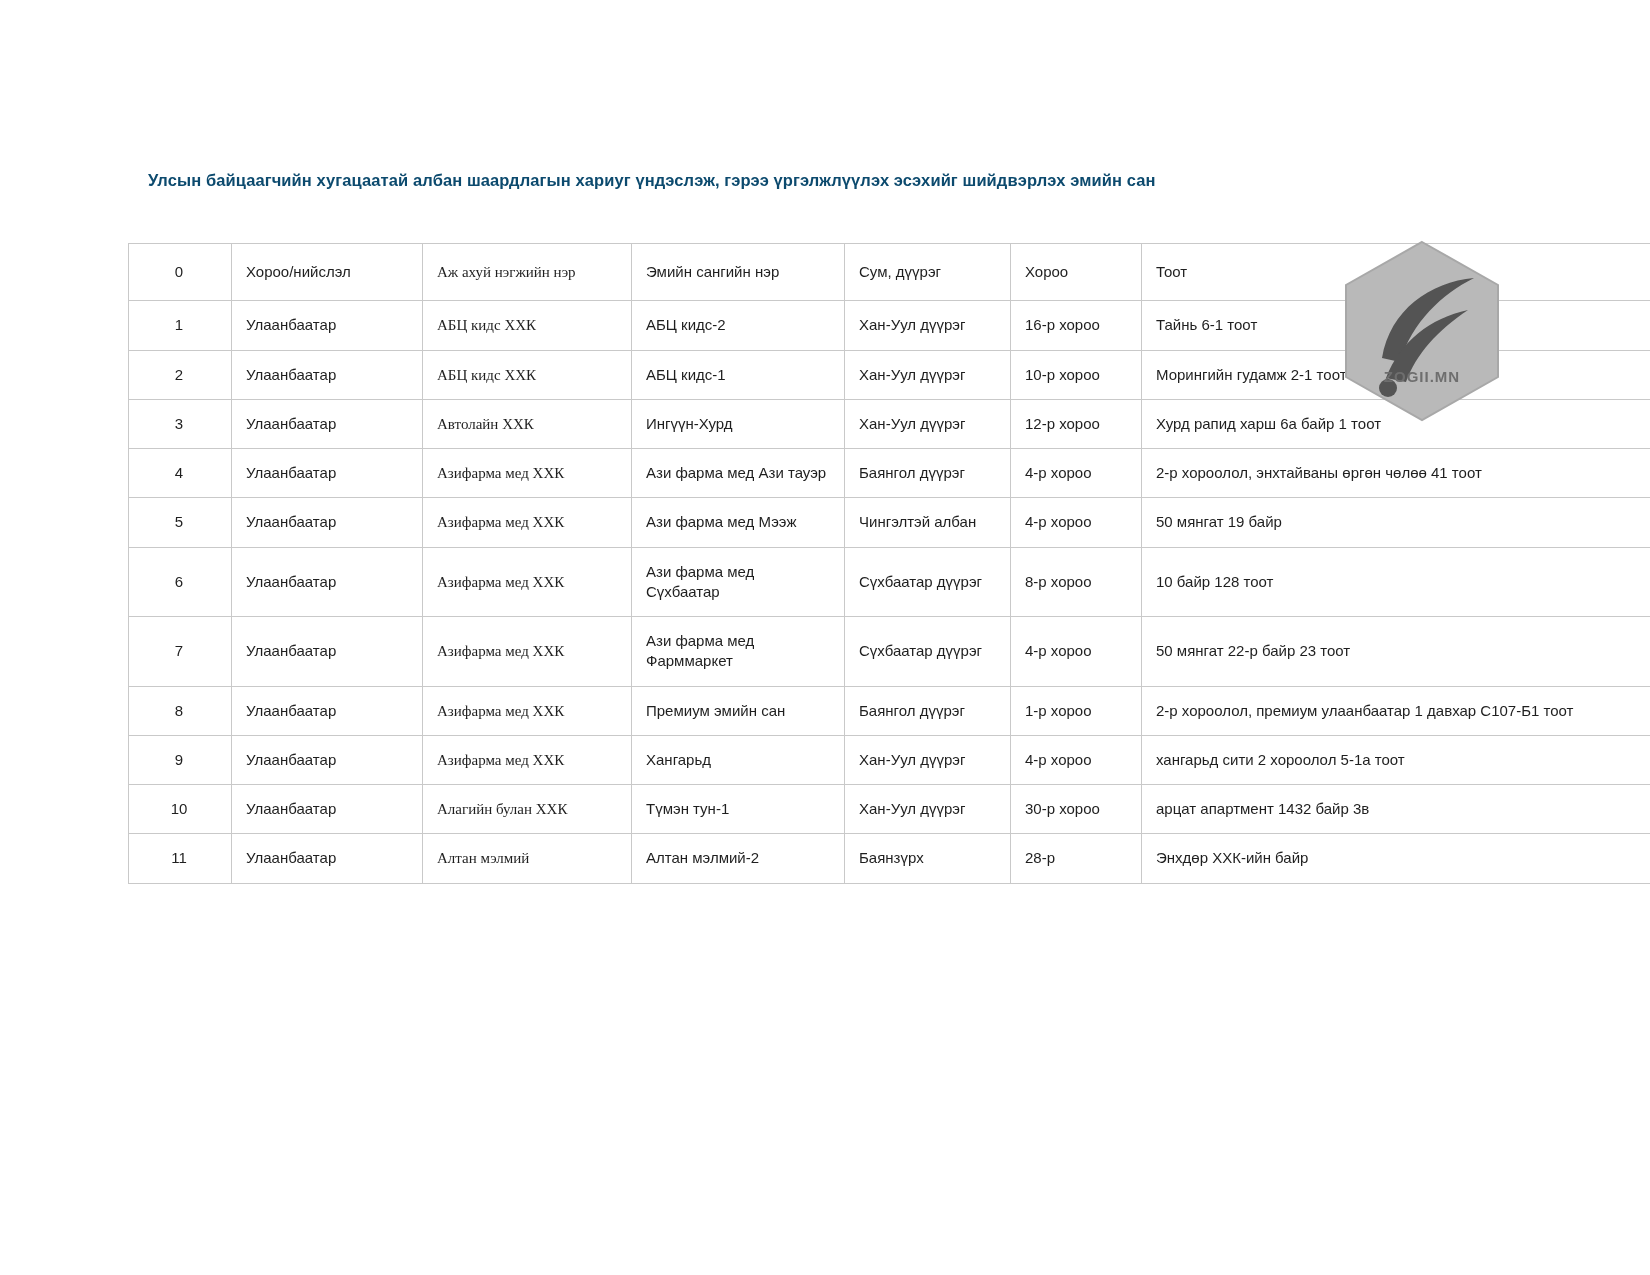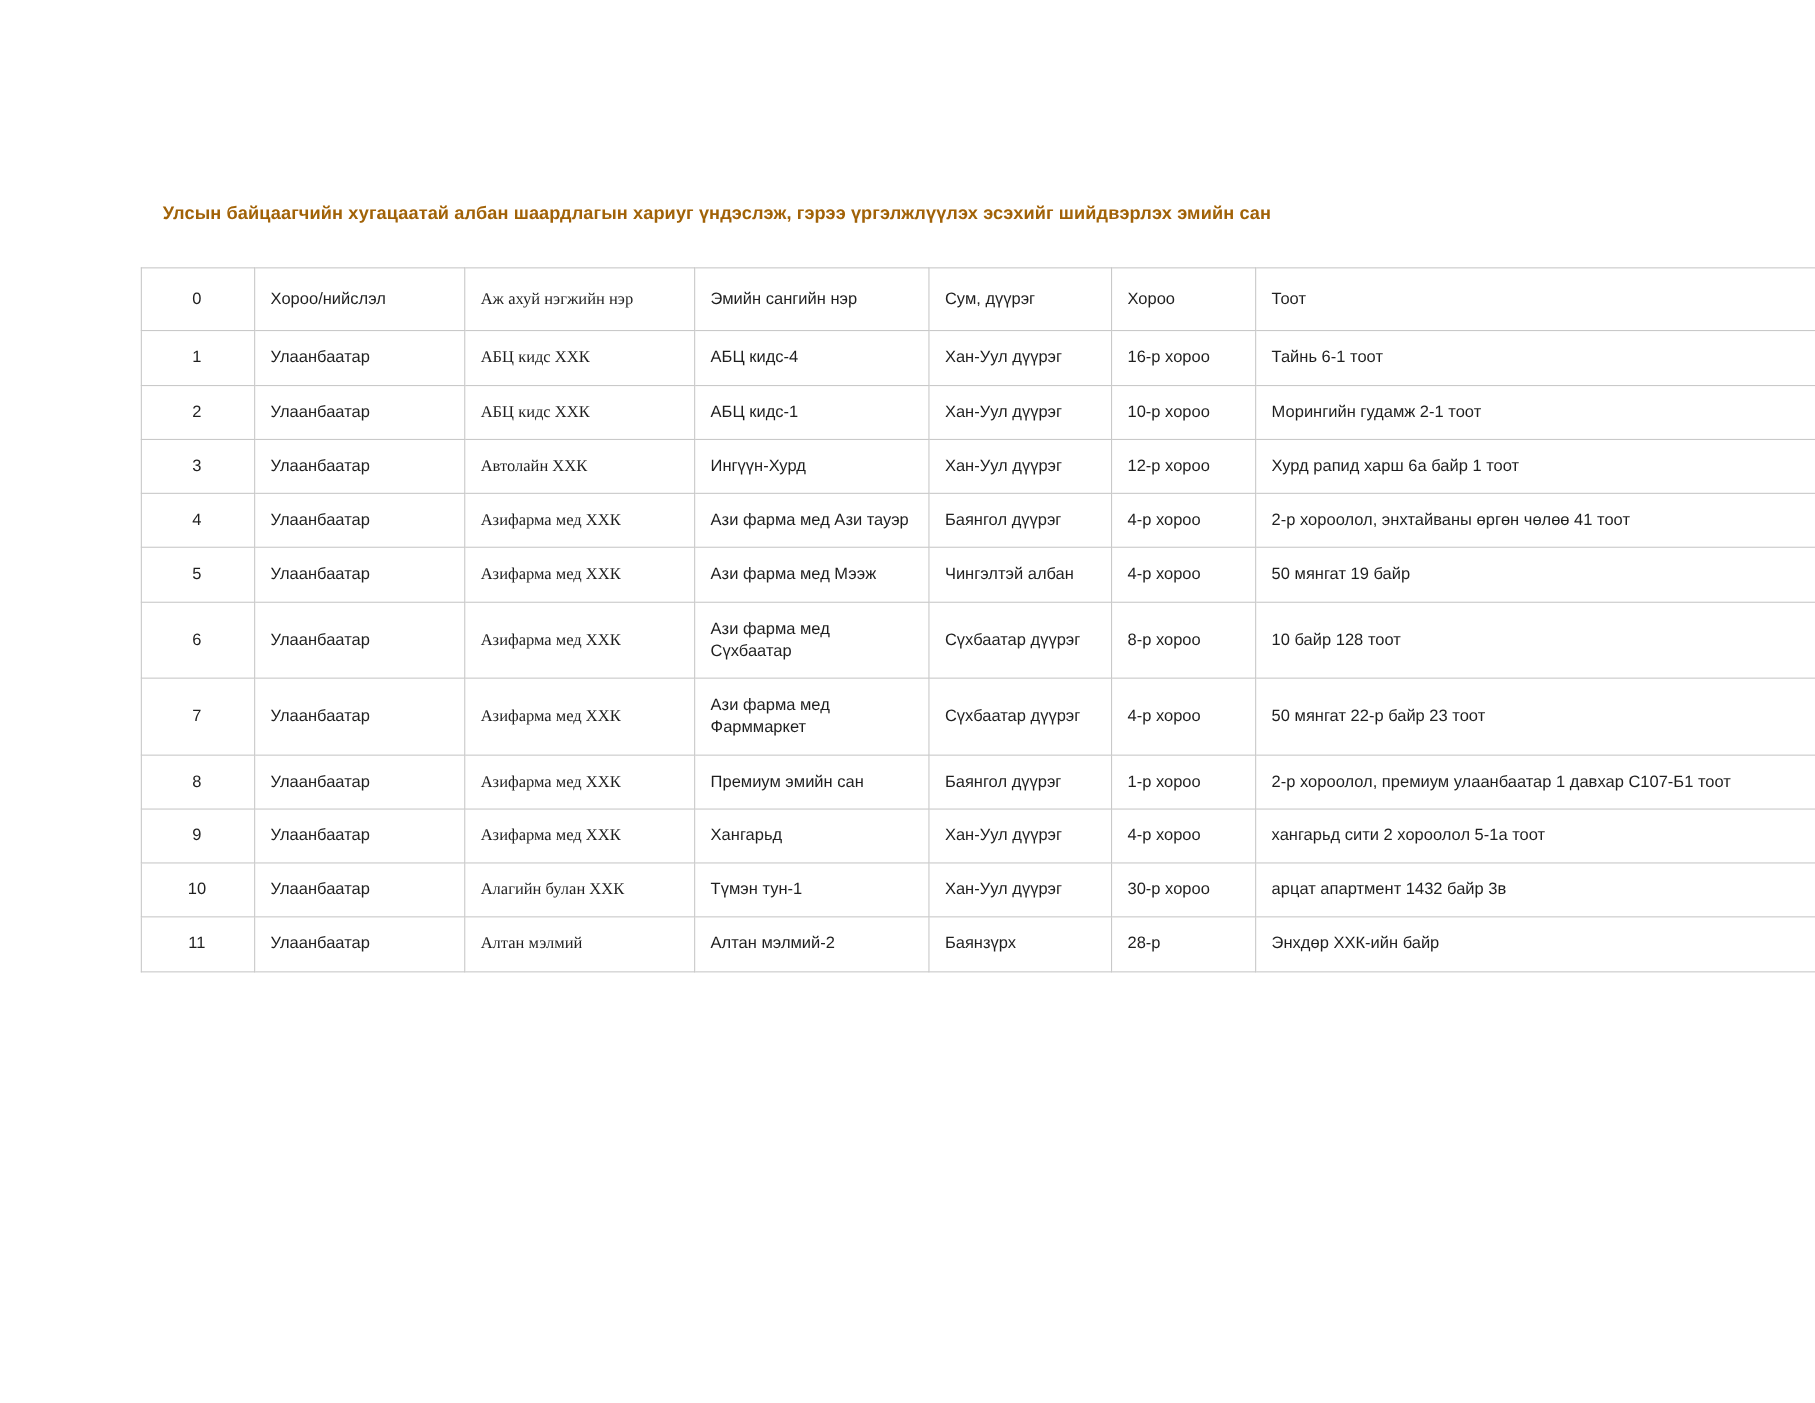--- a/index.html
+++ b/index.html
@@ -18,25 +18,25 @@
   .page {
     position: absolute;
     left: 0;
     top: 0;
     width: 1650px;
     height: 1275px;
   }
   .doc-title {
     position: absolute;
     left: 148px;
-    top: 185px;
+    top: 171px;
     width: 1330px;
     font-size: 16.5px;
     font-weight: bold;
-    color: #a16207;
+    color: #0c4a6e;
     letter-spacing: 0.1px;
   }
   .table-wrap {
     position: absolute;
     left: 128px;
     top: 243px;
     width: 1393px;
   }
   table.data-table {
     border-collapse: collapse;
@@ -108,21 +108,21 @@
           <td class="col-pharm">Эмийн сангийн нэр</td>
           <td class="col-sum">Сум, дүүрэг</td>
           <td class="col-khoroo">Хороо</td>
           <td class="col-toot">Тоот</td>
         </tr>
 
         <tr>
           <td class="col-idx">1</td>
           <td class="col-aimag">Улаанбаатар</td>
           <td class="col-entity">АБЦ кидс ХХК</td>
-          <td class="col-pharm">АБЦ кидс-4</td>
+          <td class="col-pharm">АБЦ кидс-2</td>
           <td class="col-sum">Хан-Уул дүүрэг</td>
           <td class="col-khoroo">16-р хороо</td>
           <td class="col-toot">Тайнь 6-1 тоот</td>
         </tr>
 
         <tr>
           <td class="col-idx">2</td>
           <td class="col-aimag">Улаанбаатар</td>
           <td class="col-entity">АБЦ кидс ХХК</td>
           <td class="col-pharm">АБЦ кидс-1</td>
@@ -217,14 +217,23 @@
           <td class="col-entity">Алтан мэлмий</td>
           <td class="col-pharm">Алтан мэлмий-2</td>
           <td class="col-sum">Баянзүрх</td>
           <td class="col-khoroo">28-р</td>
           <td class="col-toot">Энхдөр ХХК-ийн байр</td>
         </tr>
       </tbody>
     </table>
   </div>
 
+  <div class="watermark">
+    <svg class="wm-hex" viewBox="0 0 168 186">
+      <polygon points="84,4 160,47 160,139 84,182 8,139 8,47" fill="#b9b9b9" stroke="#a8a8a8" stroke-width="2"></polygon>
+      <path d="M44,120 C52,72 92,44 136,40 C104,56 74,84 62,124 Z" fill="#545454"></path>
+      <path d="M48,140 C62,104 92,80 130,72 C100,92 78,116 68,144 Z" fill="#545454"></path>
+      <circle cx="50" cy="150" r="9" fill="#545454"></circle>
+    </svg>
+    <div class="wm-text">ZOGII.MN</div>
+  </div>
 
 </div>
 
 </body></html>

